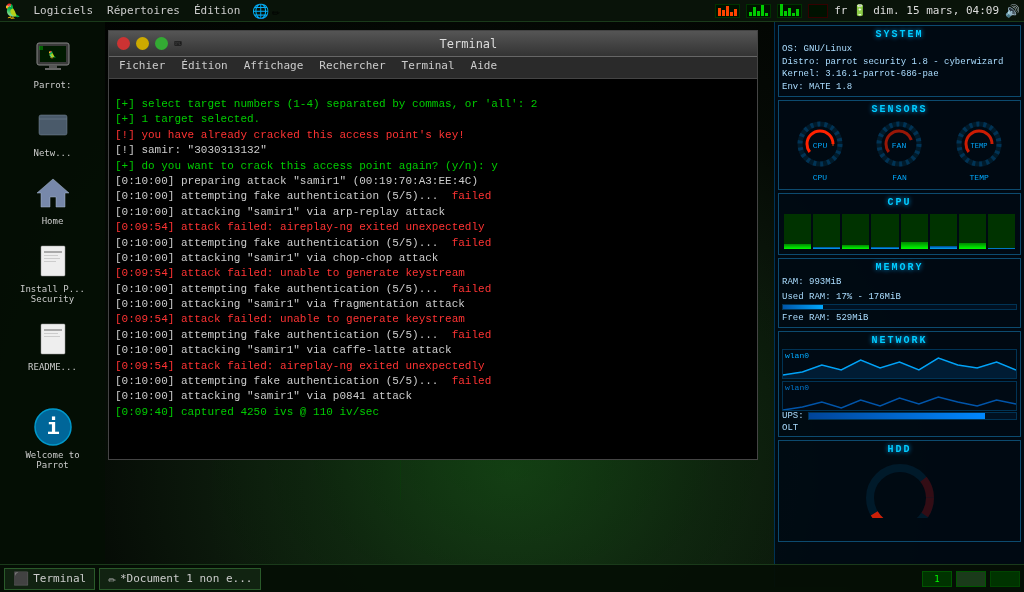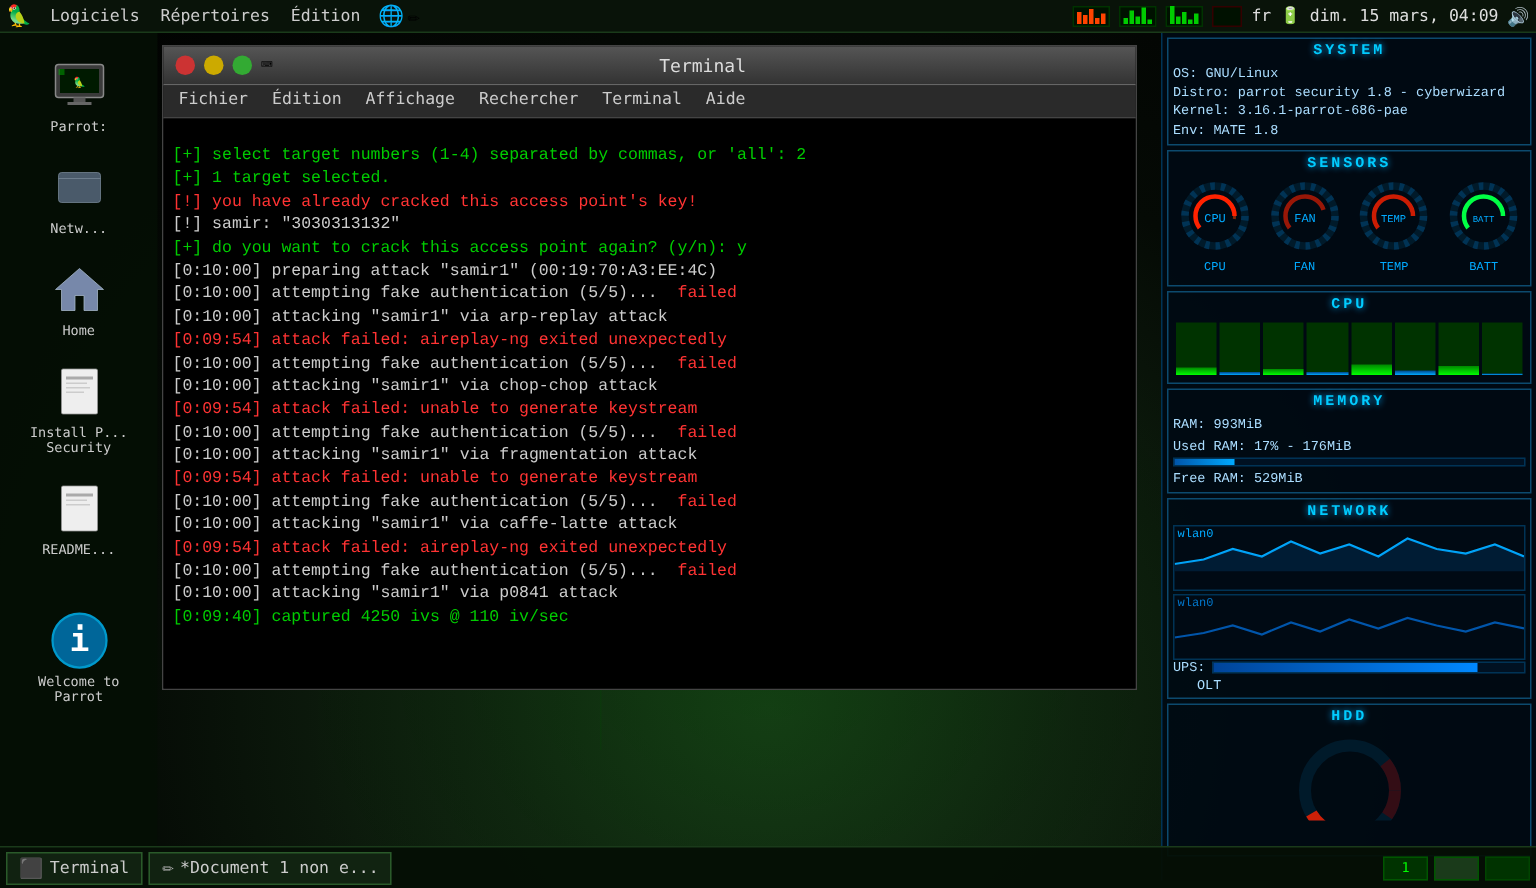--- a/index.html
+++ b/index.html
@@ -167,21 +167,21 @@
       border: 1px solid #003355;
     }
 
     .mem-bar-fill {
       height: 100%;
       background: linear-gradient(to right, #0055aa, #00aaff);
     }
 
     
     .net-graph {
-      height: 44px;
+      height: 30px;
       background: #000a14;
       border: 1px solid #003355;
       position: relative;
       overflow: hidden;
     }
 
     
     #sidebar {
       position: absolute;
       left: 0;
@@ -580,29 +580,20 @@
         <div>
           <svg width="50" height="50" viewBox="0 0 50 50">
             <circle cx="25" cy="25" r="20" fill="none" stroke="#001a2a" stroke-width="5"></circle>
             <circle cx="25" cy="25" r="20" fill="none" stroke="#003355" stroke-width="5" stroke-dasharray="3 4"></circle>
             <circle cx="25" cy="25" r="13" fill="none" stroke="#ff2200" stroke-width="3" stroke-dasharray="50 126" stroke-dashoffset="-32" opacity="0.8"></circle>
             <text x="25" y="29" fill="#00aaff" font-size="7" text-anchor="middle">TEMP</text>
           </svg>
           <div class="gauge-label">TEMP</div>
         </div>
 
-        <div>
-          <svg width="50" height="50" viewBox="0 0 50 50">
-            <circle cx="25" cy="25" r="20" fill="none" stroke="#001a2a" stroke-width="5"></circle>
-            <circle cx="25" cy="25" r="20" fill="none" stroke="#003355" stroke-width="5" stroke-dasharray="3 4"></circle>
-            <circle cx="25" cy="25" r="13" fill="none" stroke="#00ff44" stroke-width="3" stroke-dasharray="100 126" stroke-dashoffset="-32"></circle>
-            <text x="25" y="29" fill="#00aaff" font-size="6" text-anchor="middle">BATT</text>
-          </svg>
-          <div class="gauge-label">BATT</div>
-        </div>
       </div>
     </div>
 
     <div class="widget-section">
       <div class="widget-title">CPU</div>
       <div class="cpu-bars">
         <div class="cpu-bar" style="height:35px;">
             <div class="cpu-bar-fill" style="height:15%;"></div>
           </div>
         <div class="cpu-bar" style="height:35px;">
@@ -655,21 +646,21 @@
           <polyline points="0,28 20,25 40,20 60,26 80,18 100,24 120,16 140,22 160,15 180,20 200,24 220,18 240,22" fill="none" stroke="#0055aa" stroke-width="1.5"></polyline>
         </svg>
         <div style="position:absolute;left:2px;top:1px;font-size:8px;color:#0077cc;">wlan0</div>
       </div>
       <div class="ups-row">
         <span>UPS:</span>
         <div class="ups-bar">
           <div class="ups-bar-fill" style="width:85%;"></div>
         </div>
       </div>
-      <div style="font-size:9px;color:#aaddff;margin-top:2px;margin-left:16px;">OLT</div>
+      <div style="font-size:9px;color:#aaddff;margin-top:2px;">OLT</div>
     </div>
 
     <div class="widget-section">
       <div class="widget-title">HDD</div>
       <div class="hdd-gauge">
         <svg width="80" height="60" viewBox="0 0 80 60">
           <circle cx="40" cy="40" r="30" fill="none" stroke="#001a2a" stroke-width="8"></circle>
           <circle cx="40" cy="40" r="30" fill="none" stroke="#ff2200" stroke-width="8" stroke-dasharray="40 150" stroke-dashoffset="-38" opacity="0.8"></circle>
           <circle cx="40" cy="40" r="30" fill="none" stroke="#660000" stroke-width="8" stroke-dasharray="20 150" stroke-dashoffset="2" opacity="0.5"></circle>
         </svg>

